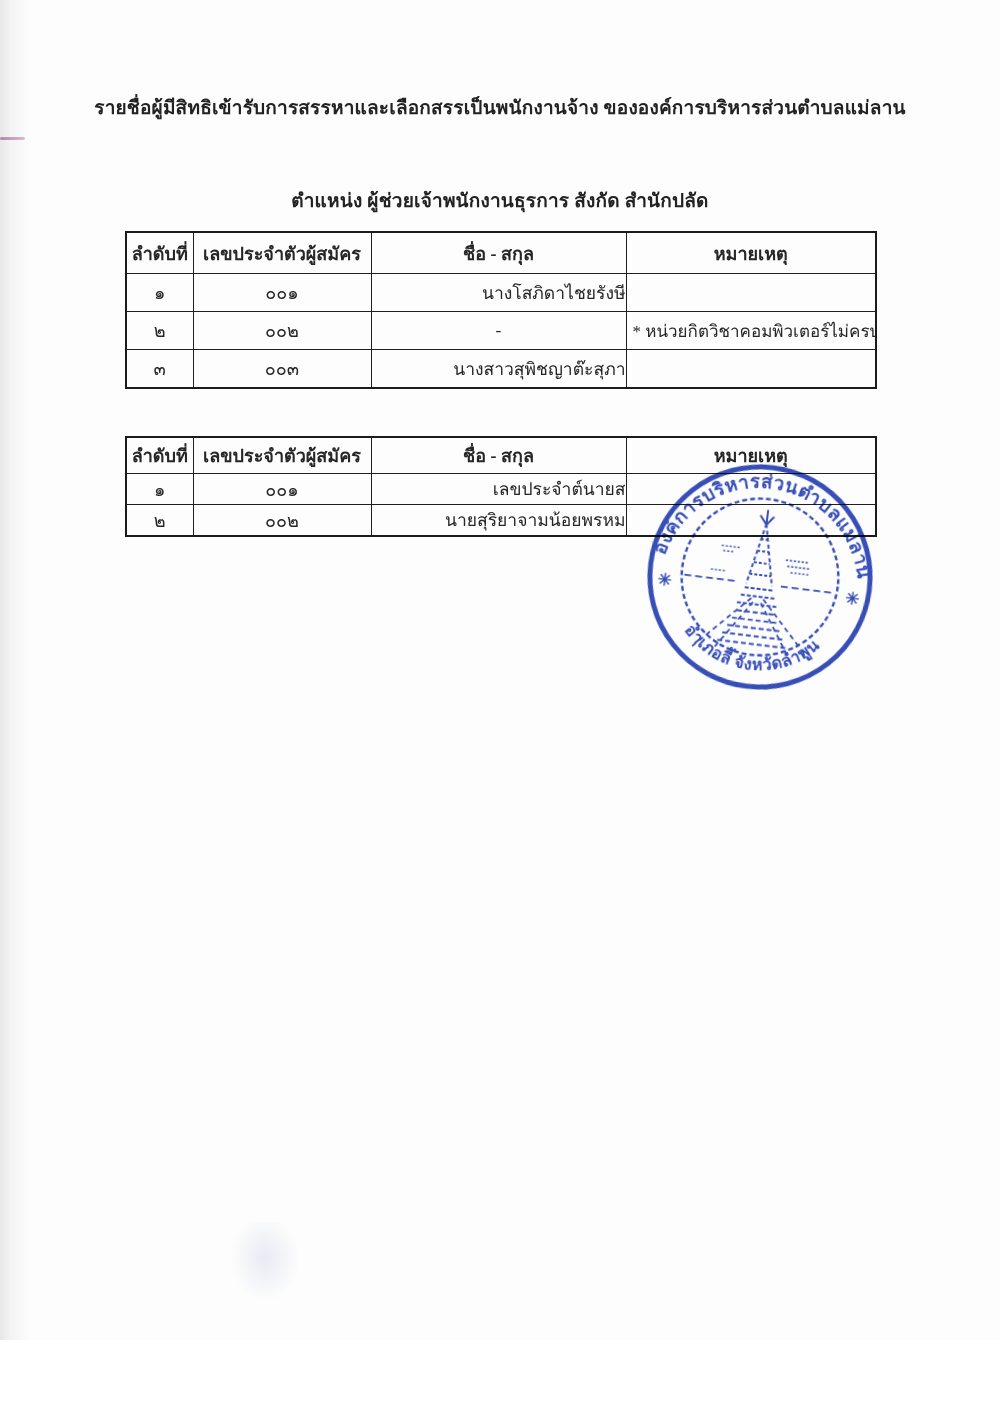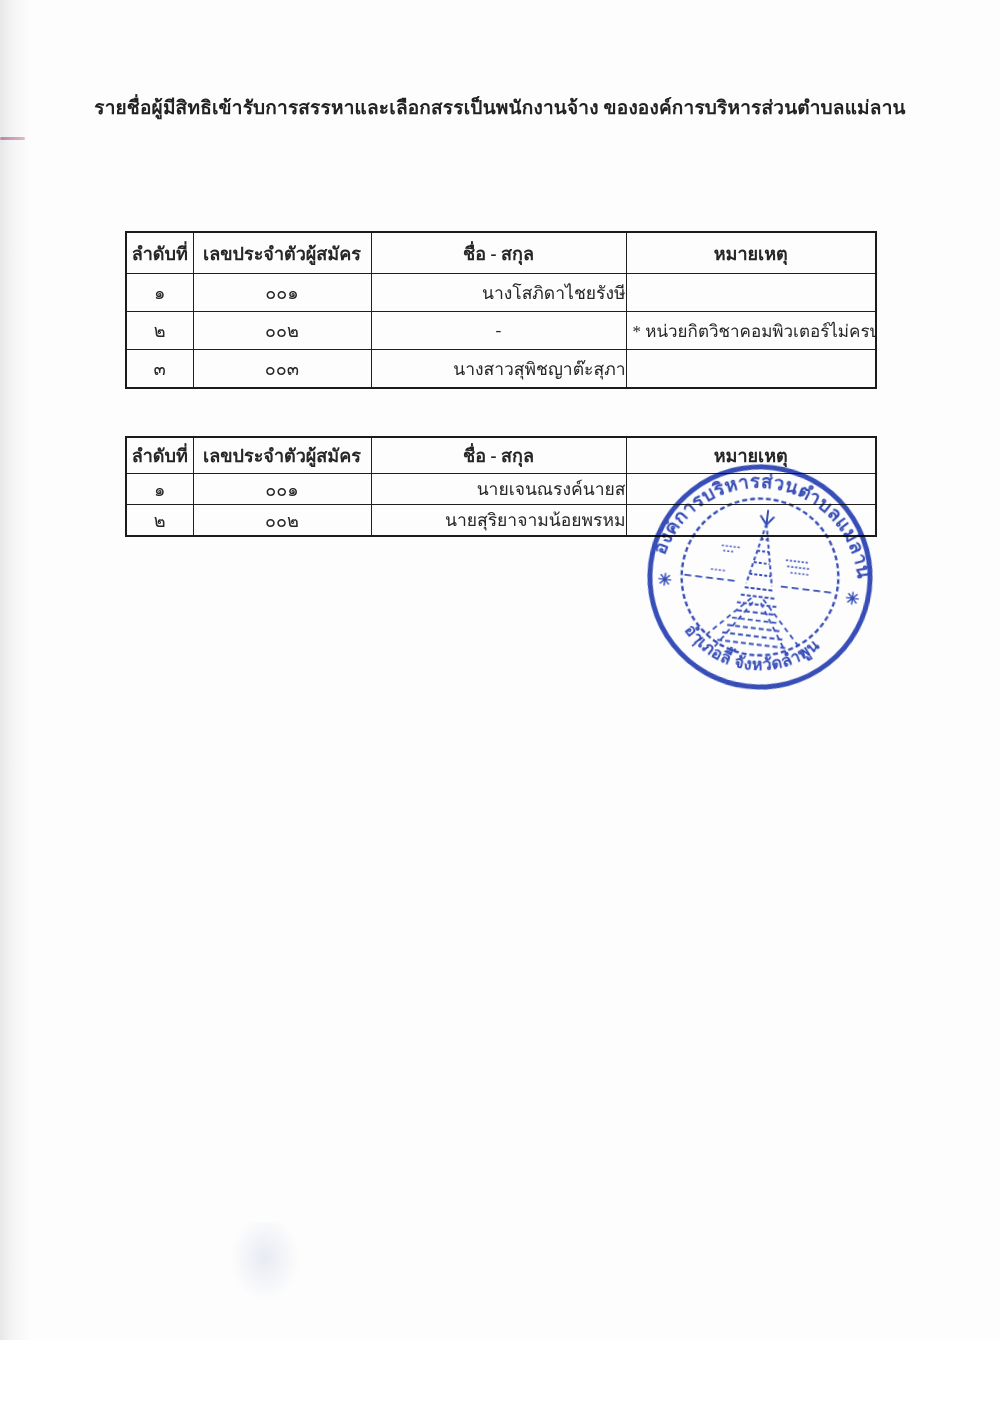--- a/index.html
+++ b/index.html
@@ -71,20 +71,21 @@
   .stamp text{font-family:"Liberation Serif","DejaVu Serif",serif;font-weight:bold;fill:currentColor;}
 </style>
 </head>
 <body>
 
 <div class="page">
   <div class="edge-shade"></div>
   <div class="pink-mark"></div>
 
   <div class="title t1">รายชื่อผู้มีสิทธิเข้ารับการสรรหาและเลือกสรรเป็นพนักงานจ้าง ขององค์การบริหารส่วนตำบลแม่ลาน</div>
+  <div class="title t3">ตำแหน่ง ผู้ช่วยเจ้าพนักงานธุรการ  สังกัด สำนักปลัด</div>
 
   <table class="tbl tbl1">
     <colgroup>
         <col style="width:67px">
         <col style="width:178px">
         <col style="width:255px">
         <col style="width:250px">
       </colgroup>
     <tbody>
         <tr>
@@ -125,21 +126,21 @@
     <tbody>
         <tr>
       <th>ลำดับที่</th>
       <th>เลขประจำตัวผู้สมัคร</th>
       <th>ชื่อ - สกุล</th>
       <th>หมายเหตุ</th>
     </tr>
     <tr>
       <td>๑</td>
       <td>๐๐๑</td>
-      <td class="name-cell"><span class="fn">นายเจนณรงค์</span><span class="ln">นายส</span></td>
+      <td class="name-cell"><span class="fn">เลขประจำต์</span><span class="ln">นายส</span></td>
       <td class="remark-cell"></td>
     </tr>
     <tr>
       <td>๒</td>
       <td>๐๐๒</td>
       <td class="name-cell"><span class="fn">นายสุริยา</span><span class="ln">จามน้อยพรหม</span></td>
       <td class="remark-cell"></td>
     </tr>
   </tbody>
     </table>

